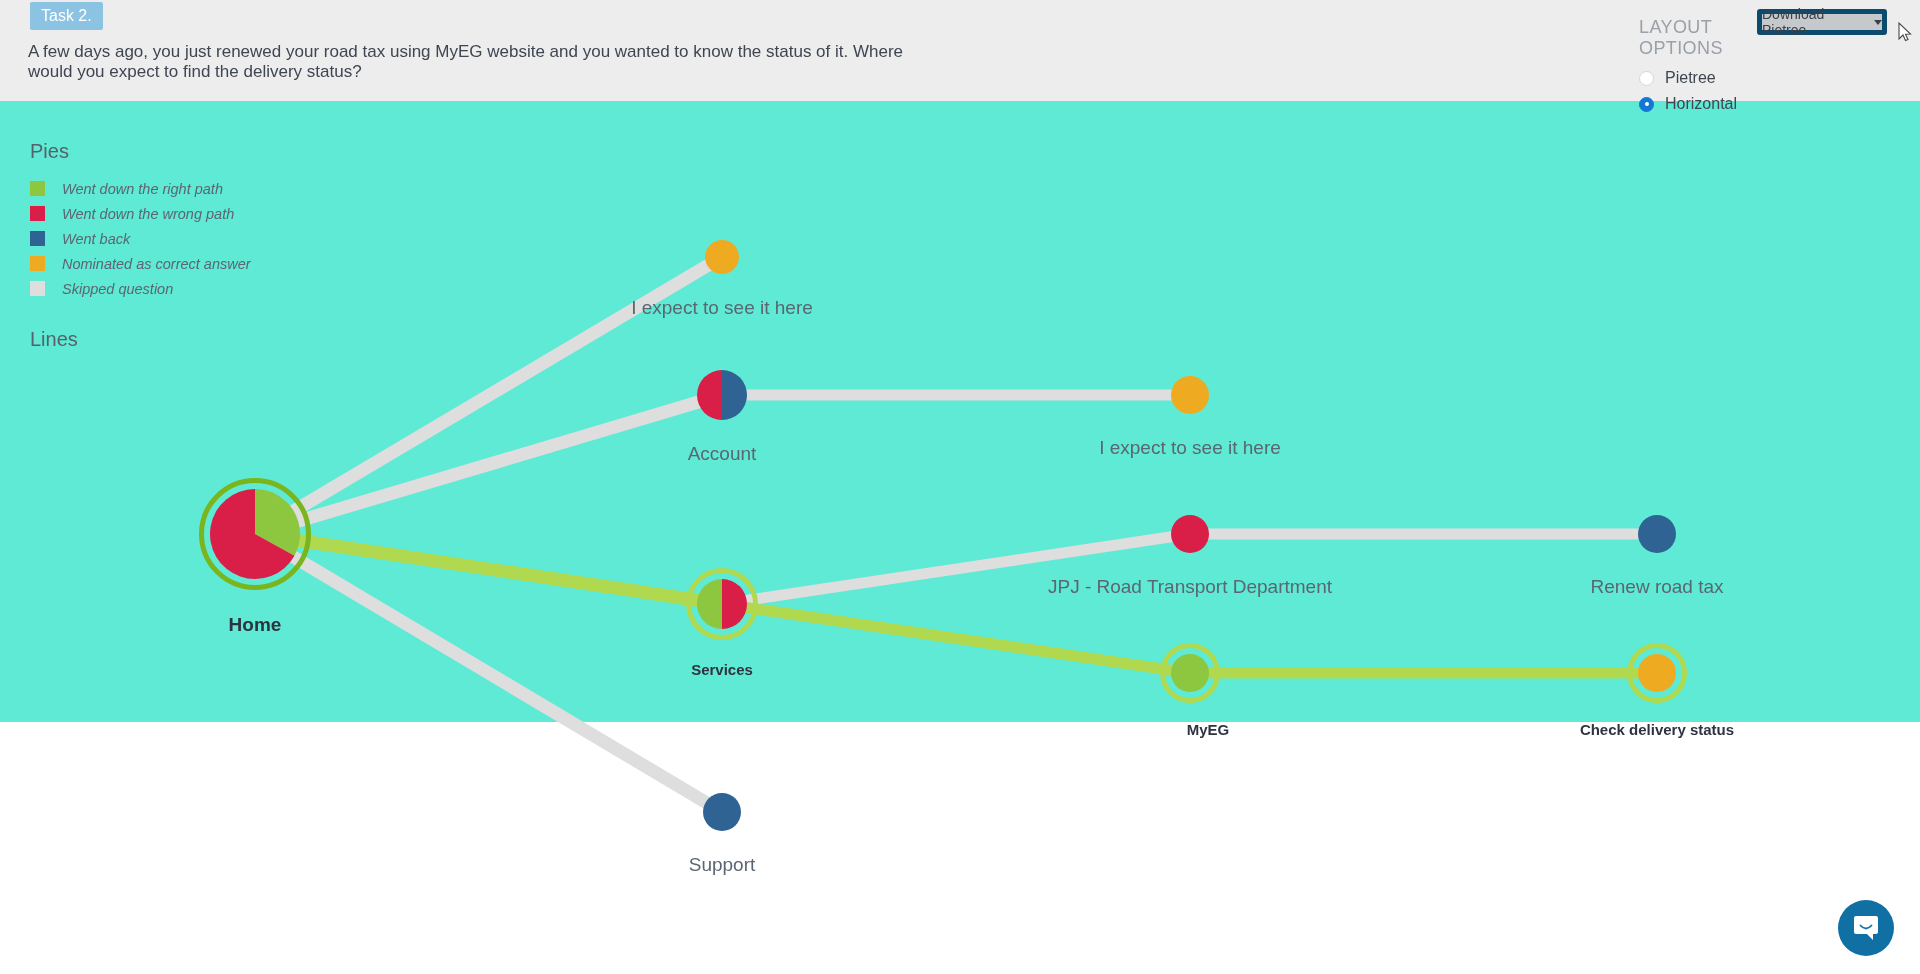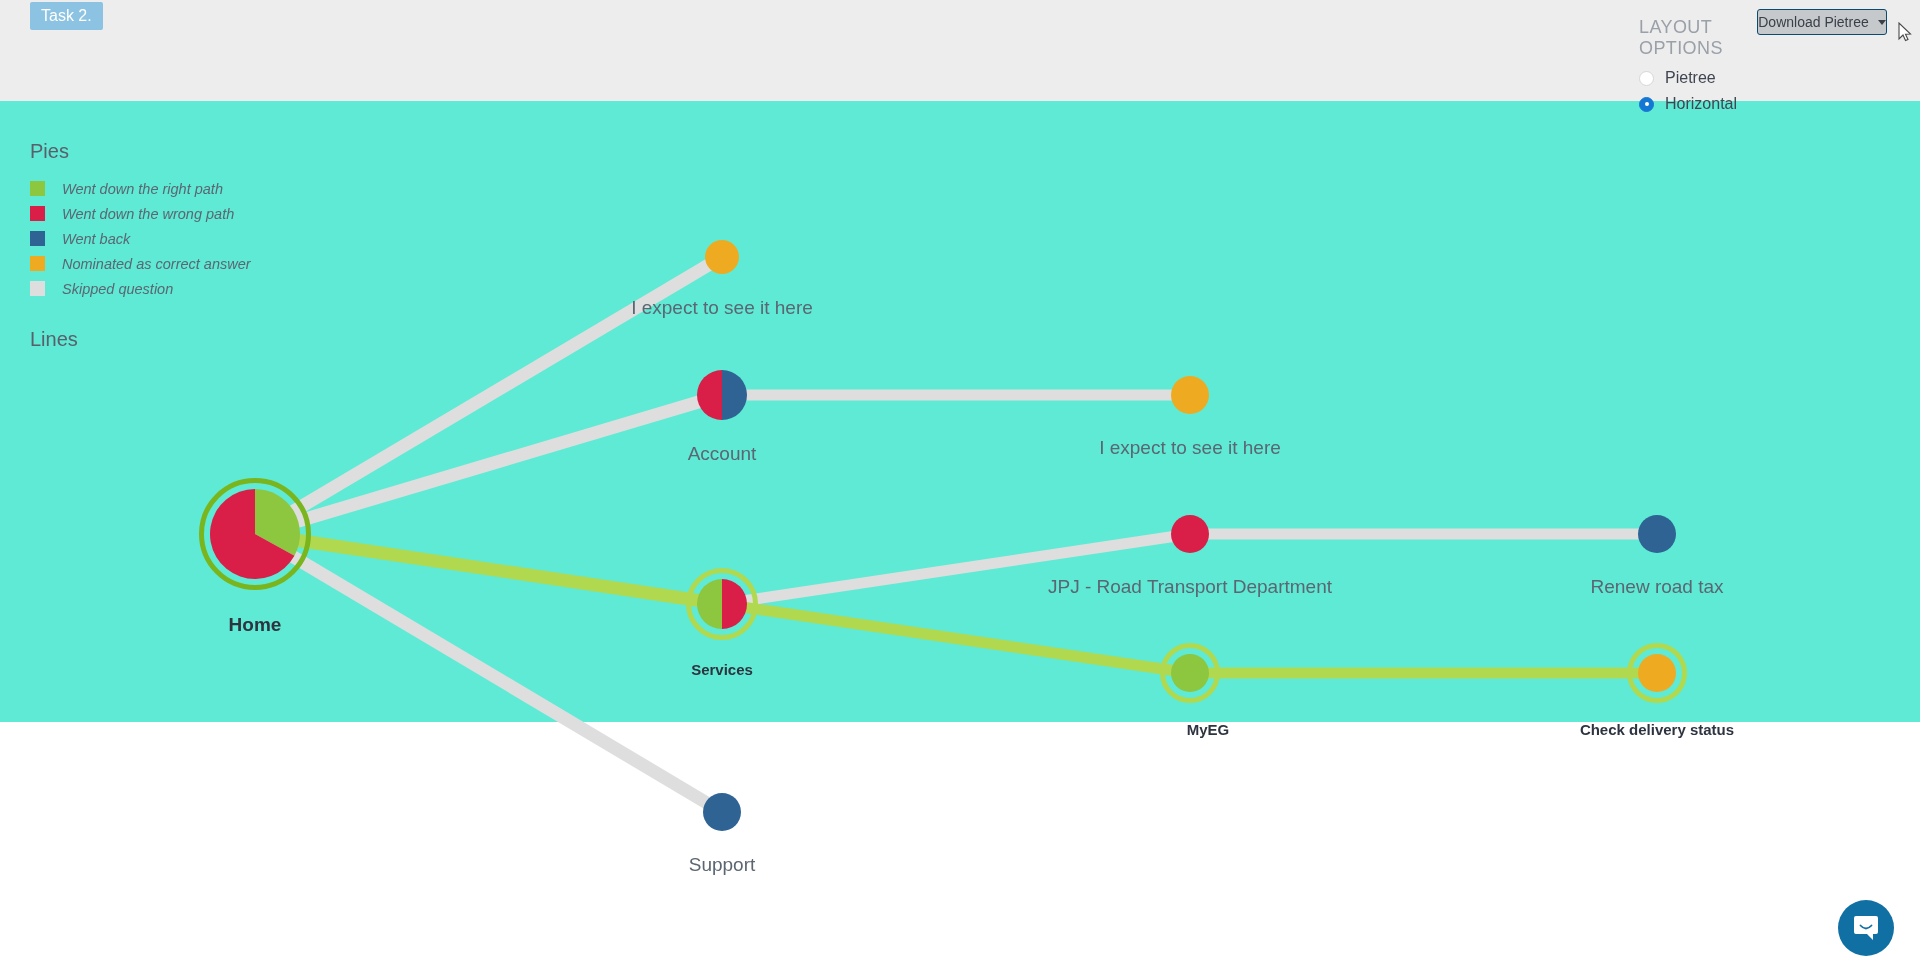--- a/index.html
+++ b/index.html
@@ -100,21 +100,21 @@
     white-space: nowrap;
   }
 
   .download-btn {
     position: absolute;
     left: 1757px;
     top: 9px;
     width: 130px;
     height: 26px;
     background: #c6c9cc;
-    border: 1px solid #0c4a6e;
+    border: 5px solid #0c4a6e;
     border-radius: 3px;
     box-sizing: border-box;
     display: flex;
     align-items: center;
     justify-content: center;
     gap: 9px;
     font-size: 14px;
     color: #3a4049;
     cursor: pointer;
   }
@@ -203,20 +203,21 @@
     cursor: pointer;
   }
 </style>
 </head>
 <body>
 
 <div id="app">
 
   <div class="header">
     <div class="task-badge">Task 2.</div>
+    <div class="task-question">A few days ago, you just renewed your road tax using MyEG website and you wanted to know the status of it. Where would you expect to find the delivery status?</div>
 
     <div class="layout-options">
       <div class="layout-options-title">LAYOUT OPTIONS</div>
 
       <div class="radio-row">
         <span class="radio-dot"></span>
         <span class="radio-label">Pietree</span>
       </div>
 
       <div class="radio-row">

